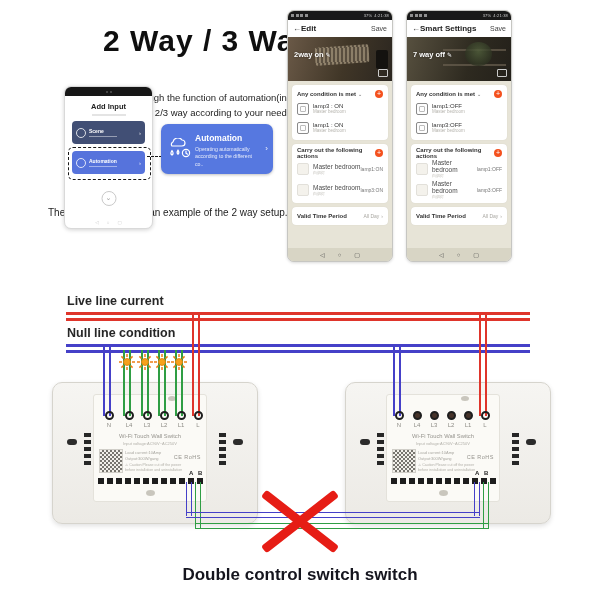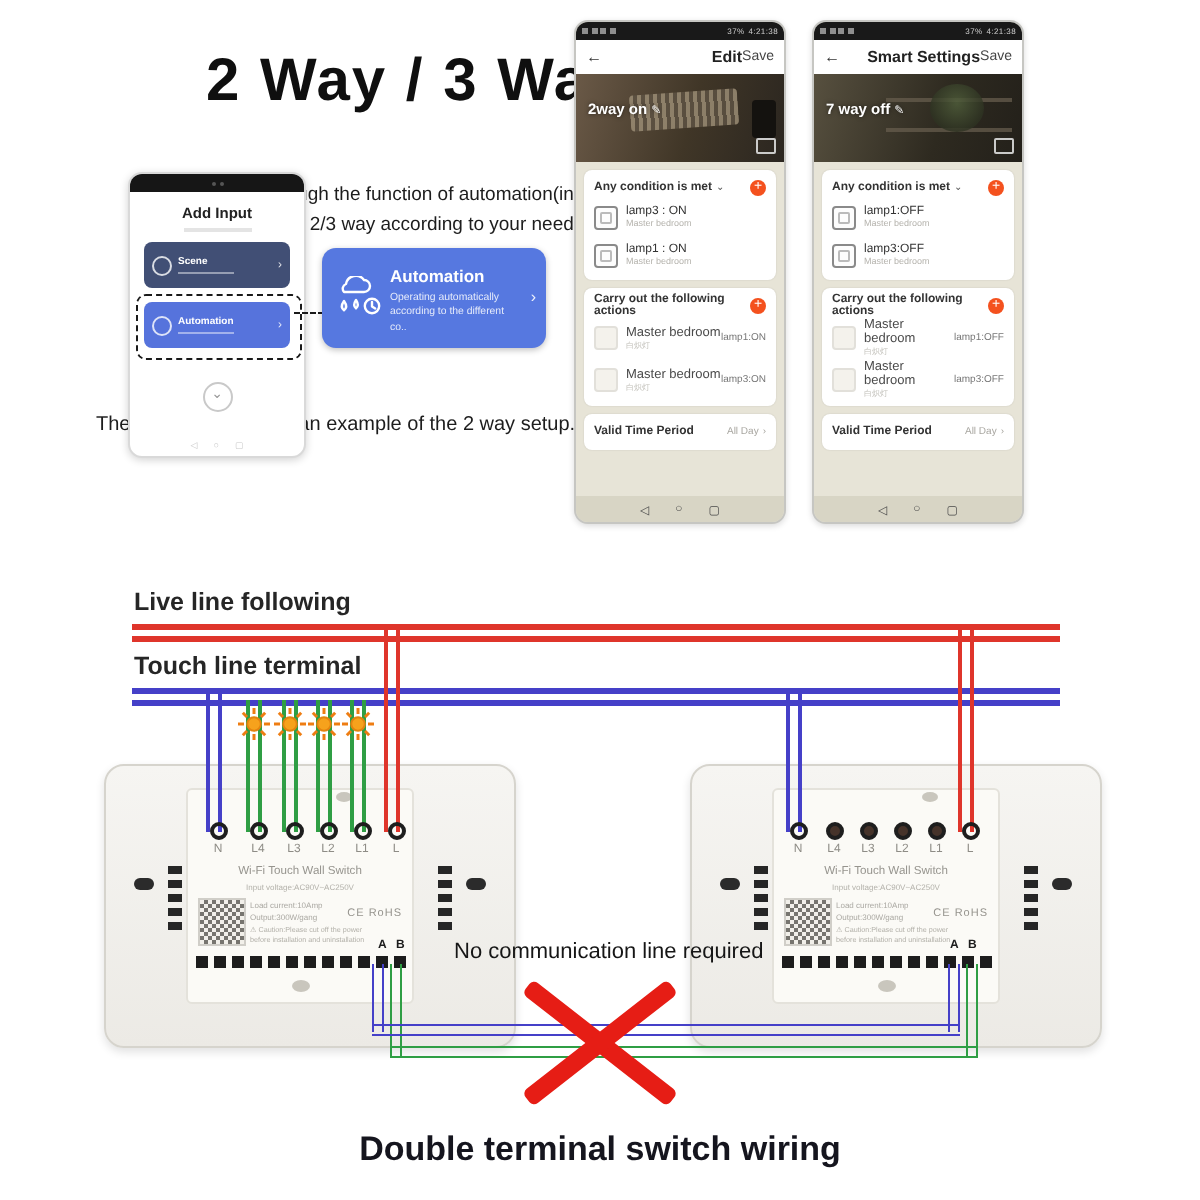--- a/index.html
+++ b/index.html
@@ -40,21 +40,21 @@
   .callout .cch{position:absolute;right:5px;top:20px;font-size:8px;color:rgba(255,255,255,.9);}
   .cic{position:absolute;left:7px;top:14px;}
 
   
   .phone{position:absolute;width:104px;height:250px;border:1px solid #c6c6c2;border-radius:7px;overflow:hidden;display:flex;flex-direction:column;background:#e7e4d7;box-shadow:0 1px 3px rgba(0,0,0,.15);}
   .pstatus{height:9px;background:#191919;display:flex;align-items:center;padding:0 3px;flex:none;}
   .pstatus .sq{width:3px;height:3px;background:#8f8f8f;margin-right:1.5px;display:inline-block;}
   .ptime{margin-left:auto;font-size:4px;color:#cfcfcf;letter-spacing:.2px;display:flex;gap:2px;}
   .phead{height:17px;background:#fff;display:flex;align-items:center;padding:0 5px;flex:none;}
   .pback{font-size:8px;color:#333;}
-  .ptitle{flex:1;text-align:right;font-size:8px;font-weight:bold;color:#222;}
+  .ptitle{flex:1;text-align:left;font-size:8px;font-weight:bold;color:#222;}
   .psave{font-size:7px;color:#444;}
   .pbanner{height:44px;position:relative;flex:none;overflow:hidden;}
   .banner-a{background:linear-gradient(105deg,#6a5947,#403627 55%,#2b2620);}
   .banner-b{background:linear-gradient(105deg,#57503f,#2e2a20 60%,#23201a);}
   .kb{position:absolute;left:26%;top:20%;width:52%;height:40%;background:repeating-linear-gradient(90deg,#9a8c74 0 2px,#5d5243 2px 4px);transform:rotate(-4deg);border-radius:2px;opacity:.85;}
   .spk{position:absolute;right:4%;top:30%;width:11%;height:42%;background:#14120f;border-radius:2px;}
   .plant{position:absolute;right:18%;top:12%;width:26%;height:55%;background:radial-gradient(circle at 50% 40%,#51603c,#2e3322 70%);border-radius:50%;opacity:.8;}
   .shelf{position:absolute;left:35%;width:60%;height:2px;background:#6a6050;opacity:.7;}
   .banner-label{position:absolute;left:6px;top:13px;color:#fff;font-size:7.5px;font-weight:bold;text-shadow:0 0 2px rgba(0,0,0,.6);}
   .banner-label .pc{font-weight:normal;font-size:6px;margin-left:2px;}
@@ -334,22 +334,22 @@
         </div>
       </div>
     </div>
     <div class="pnav">
       <span>◁</span>
       <span>○</span>
       <span>▢</span>
     </div>
   </div>
 
-  <div class="wlabel" style="left:67px;top:294px;">Live line following</div>
-  <div class="wlabel" style="left:67px;top:326px;">Touch line terminal</div>
+  <div class="wlabel" style="left:67px;top:294px;">Live line current</div>
+  <div class="wlabel" style="left:67px;top:326px;">Null line condition</div>
 
   <div class="hline" style="left:66px;top:312px;width:464px;background:#df352b;"></div>
   <div class="hline" style="left:66px;top:318px;width:464px;background:#df352b;"></div>
   <div class="hline" style="left:66px;top:344px;width:464px;background:#4540c8;"></div>
   <div class="hline" style="left:66px;top:350px;width:464px;background:#4540c8;"></div>
 
   <div class="vwire" style="left:103px;top:344px;height:72px;border-color:#4540c8;"></div>
   <div class="vwire" style="left:123px;top:350px;height:66px;border-color:#2f9e44;"></div>
   <div class="vwire" style="left:141px;top:350px;height:66px;border-color:#2f9e44;"></div>
   <div class="vwire" style="left:158px;top:350px;height:66px;border-color:#2f9e44;"></div>
@@ -538,18 +538,17 @@
     </div>
   </div>
 
   <div class="vwire-sm" style="left:186px;top:482px;height:34px;border-color:#4540c8;"></div>
   <div class="vwire-sm" style="left:195px;top:482px;height:47px;border-color:#2f9e44;"></div>
   <div class="vwire-sm" style="left:474px;top:482px;height:34px;border-color:#4540c8;"></div>
   <div class="vwire-sm" style="left:483px;top:482px;height:47px;border-color:#2f9e44;"></div>
   <div class="hwire-sm" style="left:186px;top:512px;width:294px;border-color:#4540c8;"></div>
   <div class="hwire-sm" style="left:195px;top:523px;width:294px;border-color:#2f9e44;"></div>
 
-  <div class="nocomm">No communication line required</div>
   <div class="xmark" style="transform:rotate(38deg);"></div>
   <div class="xmark" style="transform:rotate(-38deg);"></div>
 
-  <div class="bottom-title">Double terminal switch wiring</div>
+  <div class="bottom-title">Double control switch switch</div>
 </div>
 
 </body></html>

